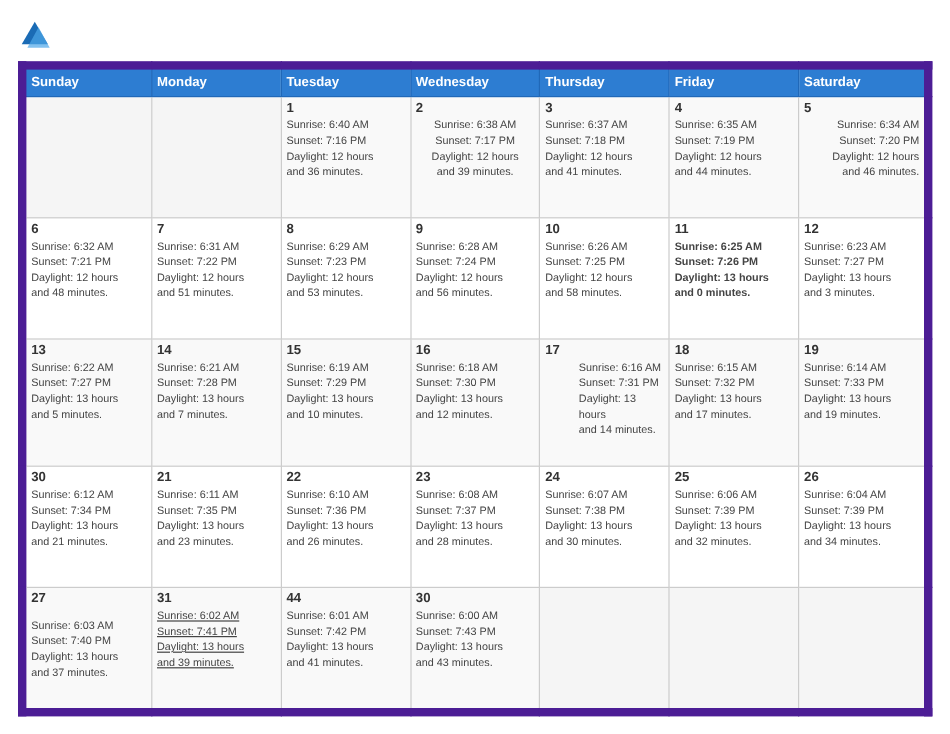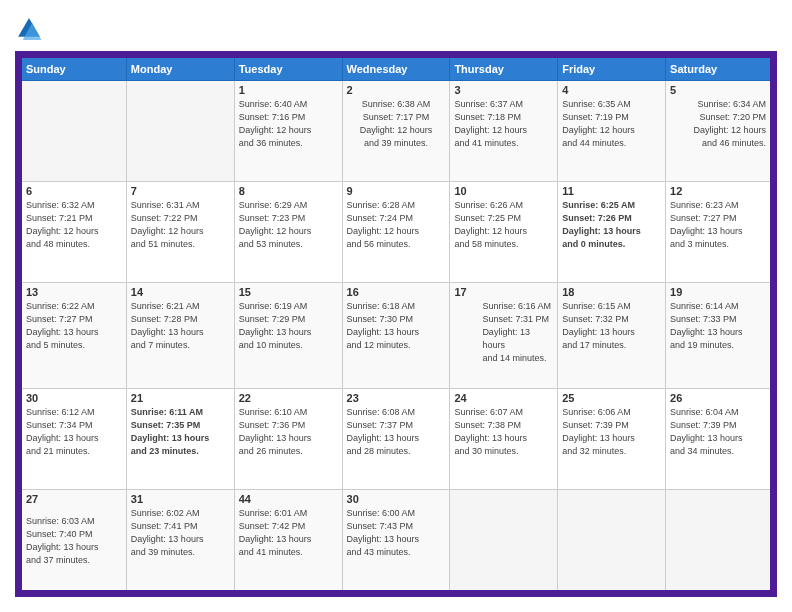--- a/index.html
+++ b/index.html
@@ -277,21 +277,21 @@
         <tr>
           <td>
             <span class="day-number">30</span>
             <div class="day-info" style="white-space: pre-line;">Sunrise: 6:12 AM
 Sunset: 7:34 PM
 Daylight: 13 hours
 and 21 minutes.</div>
           </td>
           <td>
             <span class="day-number">21</span>
-            <div class="day-info" style="white-space: pre-line; font-weight: bold;">Sunrise: 6:11 AM
+            <div class="day-info" style="white-space: pre-line;">Sunrise: 6:11 AM
 Sunset: 7:35 PM
 Daylight: 13 hours
 and 23 minutes.</div>
           </td>
           <td>
             <span class="day-number">22</span>
             <div class="day-info" style="white-space: pre-line;">Sunrise: 6:10 AM
 Sunset: 7:36 PM
 Daylight: 13 hours
 and 26 minutes.</div>
@@ -328,21 +328,21 @@
         <tr>
           <td>
             <span class="day-number">27</span>
             <div class="day-info" style="white-space: pre-line; margin-top: 10px;">Sunrise: 6:03 AM
 Sunset: 7:40 PM
 Daylight: 13 hours
 and 37 minutes.</div>
           </td>
           <td>
             <span class="day-number">31</span>
-            <div class="day-info" style="white-space: pre-line;">Sunrise: 6:02 AM
+            <div class="day-info" style="white-space: pre-line; text-decoration: underline;">Sunrise: 6:02 AM
 Sunset: 7:41 PM
 Daylight: 13 hours
 and 39 minutes.</div>
           </td>
           <td>
             <span class="day-number">44</span>
             <div class="day-info" style="white-space: pre-line;">Sunrise: 6:01 AM
 Sunset: 7:42 PM
 Daylight: 13 hours
 and 41 minutes.</div>

